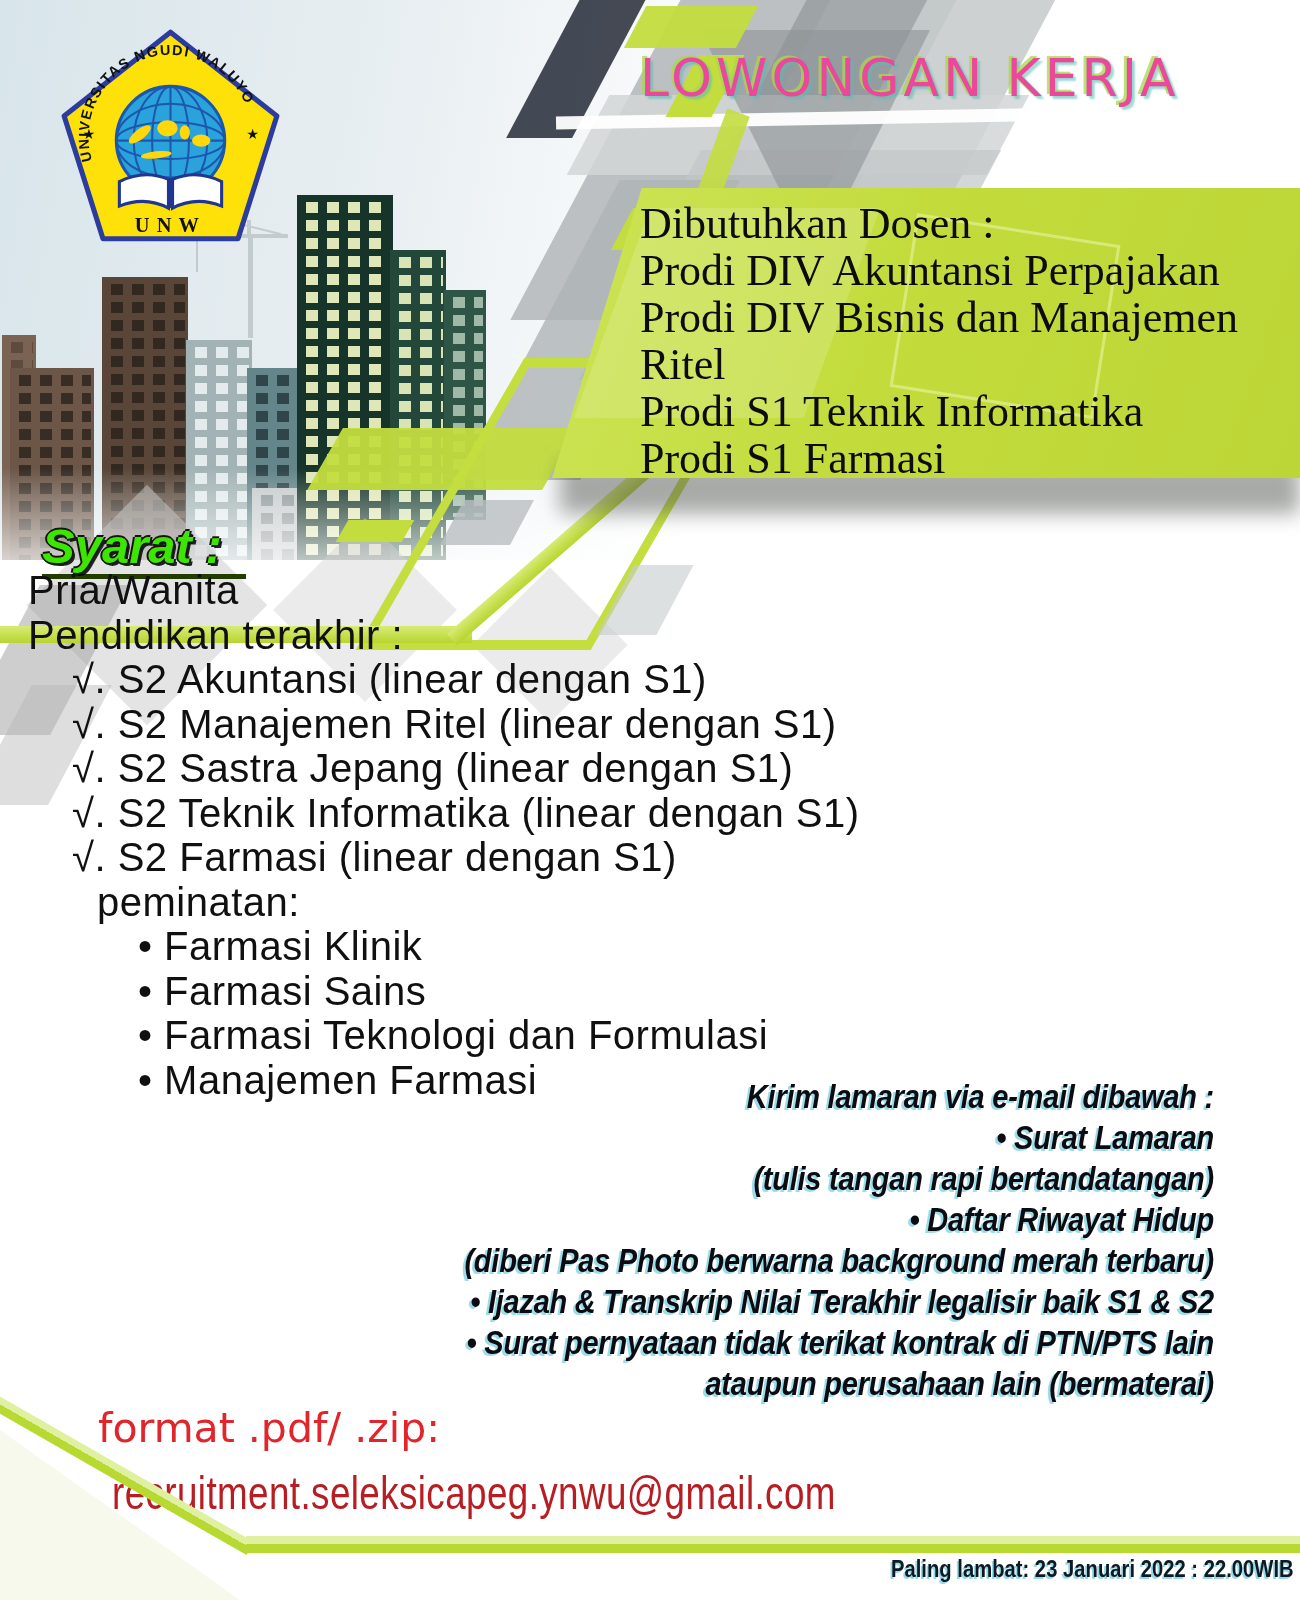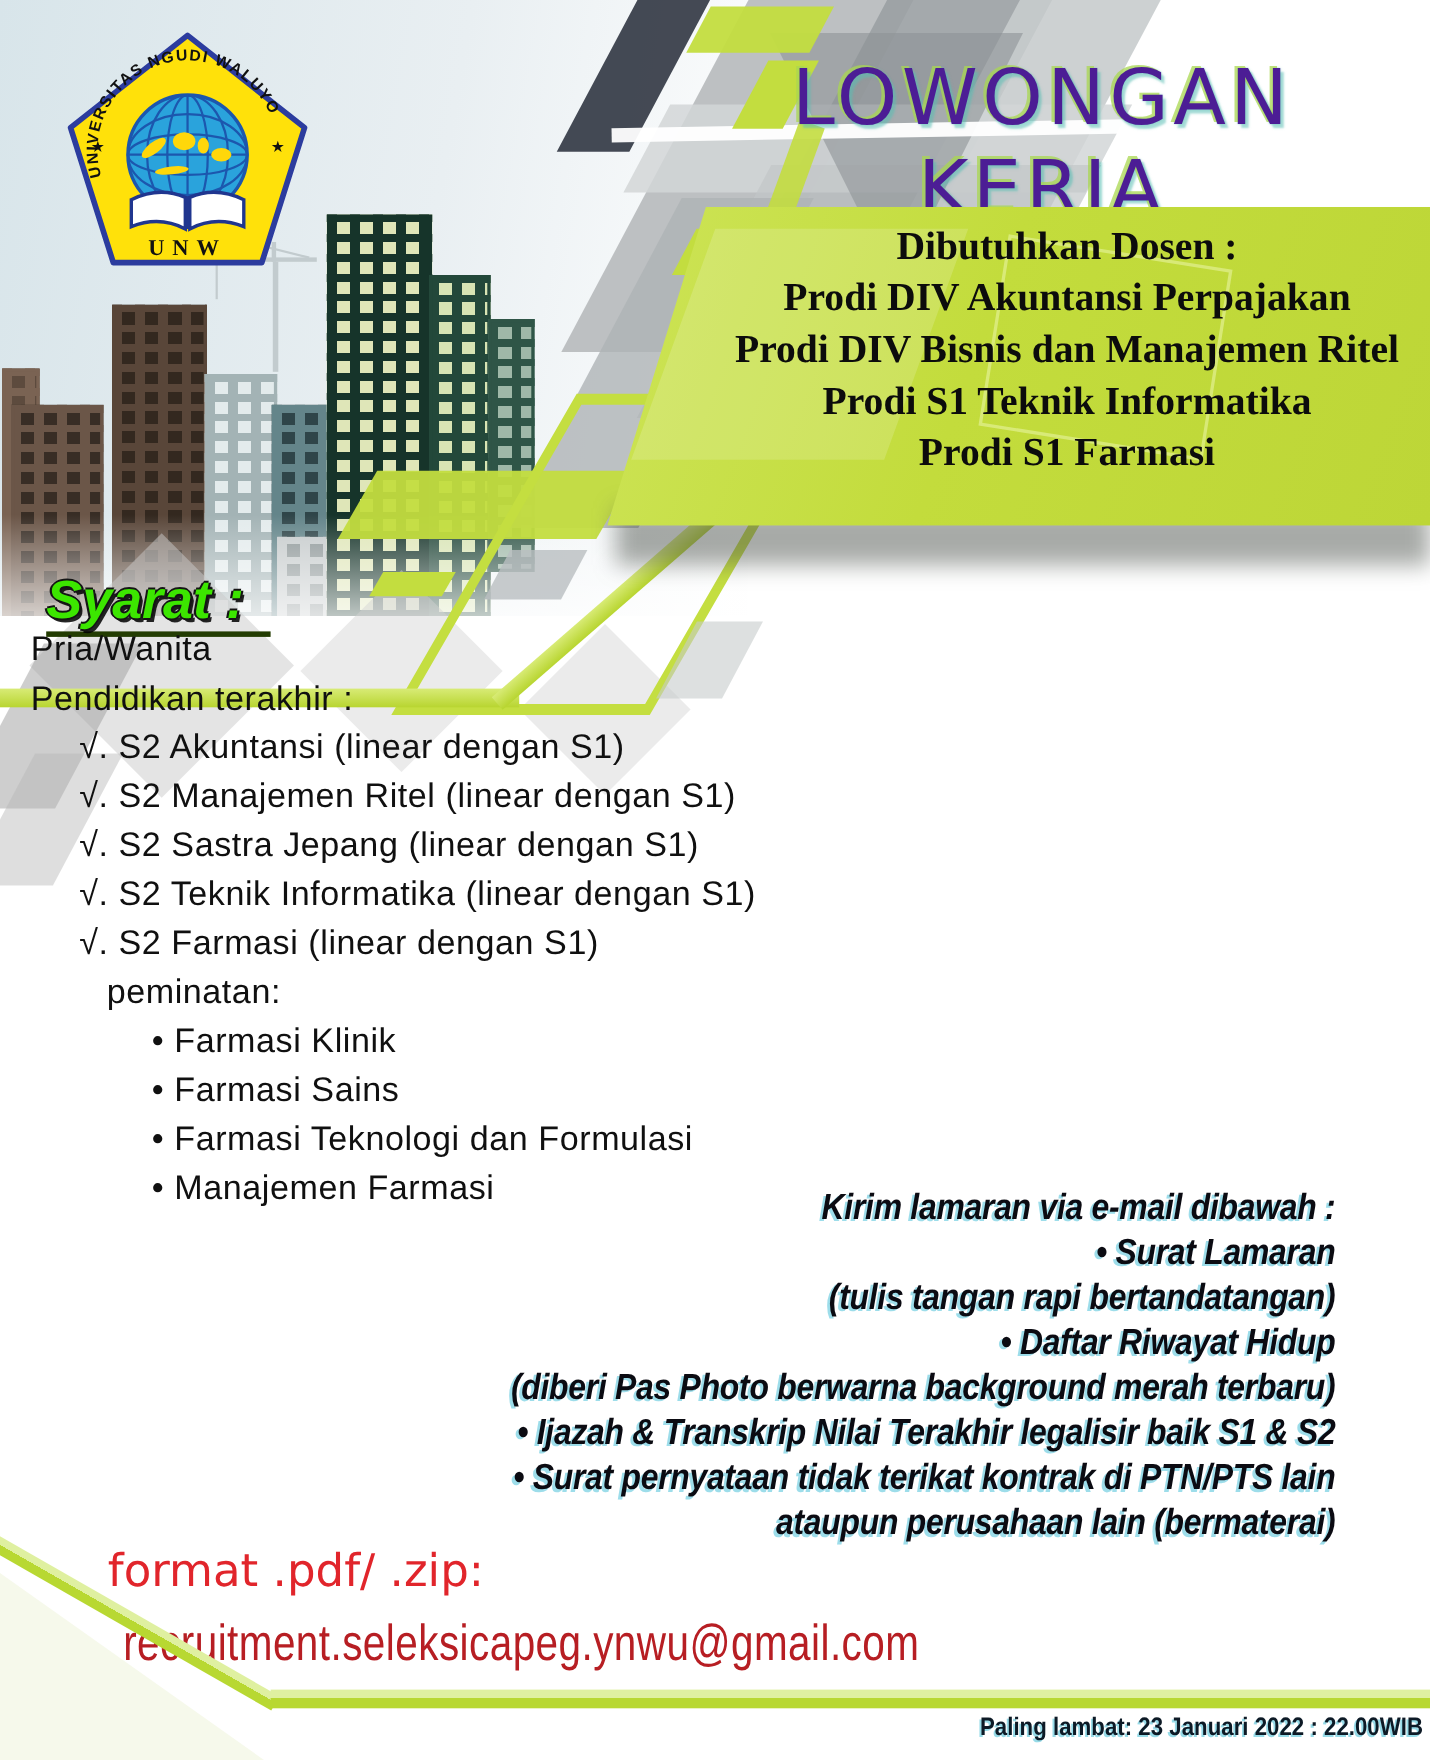--- a/index.html
+++ b/index.html
@@ -60,35 +60,35 @@
   .bar-d{left:452px;top:632px;width:268px;height:15px;transform:rotate(-41deg);transform-origin:left center;
          background:linear-gradient(to bottom,#d8eb76,#b8d530);}
 
   
   .banner-shadow{left:560px;top:462px;width:740px;height:52px;background:rgba(80,85,80,.5);filter:blur(10px);}
   .banner{left:552px;top:188px;width:748px;height:290px;
           clip-path:polygon(12% 0,100% 0,100% 100%,0 100%);
           background:linear-gradient(110deg,#cde457 0%,#c3dc3c 45%,#bdd637 100%);}
   .banner-hl{left:60px;top:20px;width:230px;height:210px;background:rgba(255,255,255,.16);transform:skewX(-20deg);}
   .banner-box{left:350px;top:40px;width:200px;height:170px;border:3px solid rgba(235,245,170,.55);transform:rotate(9deg);}
-  .banner-text{position:absolute;left:88px;top:12px;width:660px;text-align:center;
-               font-family:"Liberation Serif", serif;font-weight:bold;color:#0c0c0c;
-               font-size:36px;line-height:47px;}
-
-  
-  .title{left:640px;top:48px;width:615px;text-align:center;
-         font-family:"DejaVu Sans", sans-serif;font-size:70px;letter-spacing:4px;color:#4c1d95;
+  .banner-text{position:absolute;left:88px;top:12px;width:660px;text-align:left;
+               font-family:"Liberation Serif", serif;font-weight:normal;color:#0c0c0c;
+               font-size:44px;line-height:47px;}
+
+  
+  .title{left:640px;top:48px;width:615px;
+         font-family:"DejaVu Sans", sans-serif;font-size:52px;letter-spacing:4px;color:#ec4899;
          text-shadow:-3px -2px 0 rgba(170,215,80,.75), 3px 3px 2px rgba(90,190,180,.55), 0 0 2px rgba(90,190,180,.7);}
 
   
   .syarat{left:42px;top:518px;display:inline-block;
           font-size:49px;font-weight:bold;font-style:italic;color:#3ce600;
           padding-right:24px;border-bottom:5px solid #233c02;
           text-shadow:2px 0 0 #151515,-2px 0 0 #151515,0 2px 0 #151515,0 -2px 0 #151515,3px 3px 0 rgba(0,0,0,.85);}
-  .req{left:28px;top:568px;width:1000px;font-size:31px;line-height:44.5px;letter-spacing:.5px;color:#101010;}
+  .req{left:28px;top:568px;width:1000px;font-size:40px;line-height:44.5px;letter-spacing:.5px;color:#101010;}
   .req .edu{margin-left:44px;}
   .req .pem-label{margin-left:69px;}
   .req .pem{margin-left:110px;}
 
   
   .apply{right:86px;top:1076px;width:980px;text-align:right;
          font-size:33px;line-height:41px;font-style:italic;font-weight:bold;letter-spacing:-.3px;color:#0b0b12;
          transform:scaleX(.88);transform-origin:right top;
          text-shadow:-3px 2px 0 rgba(140,215,230,.85);}
 

